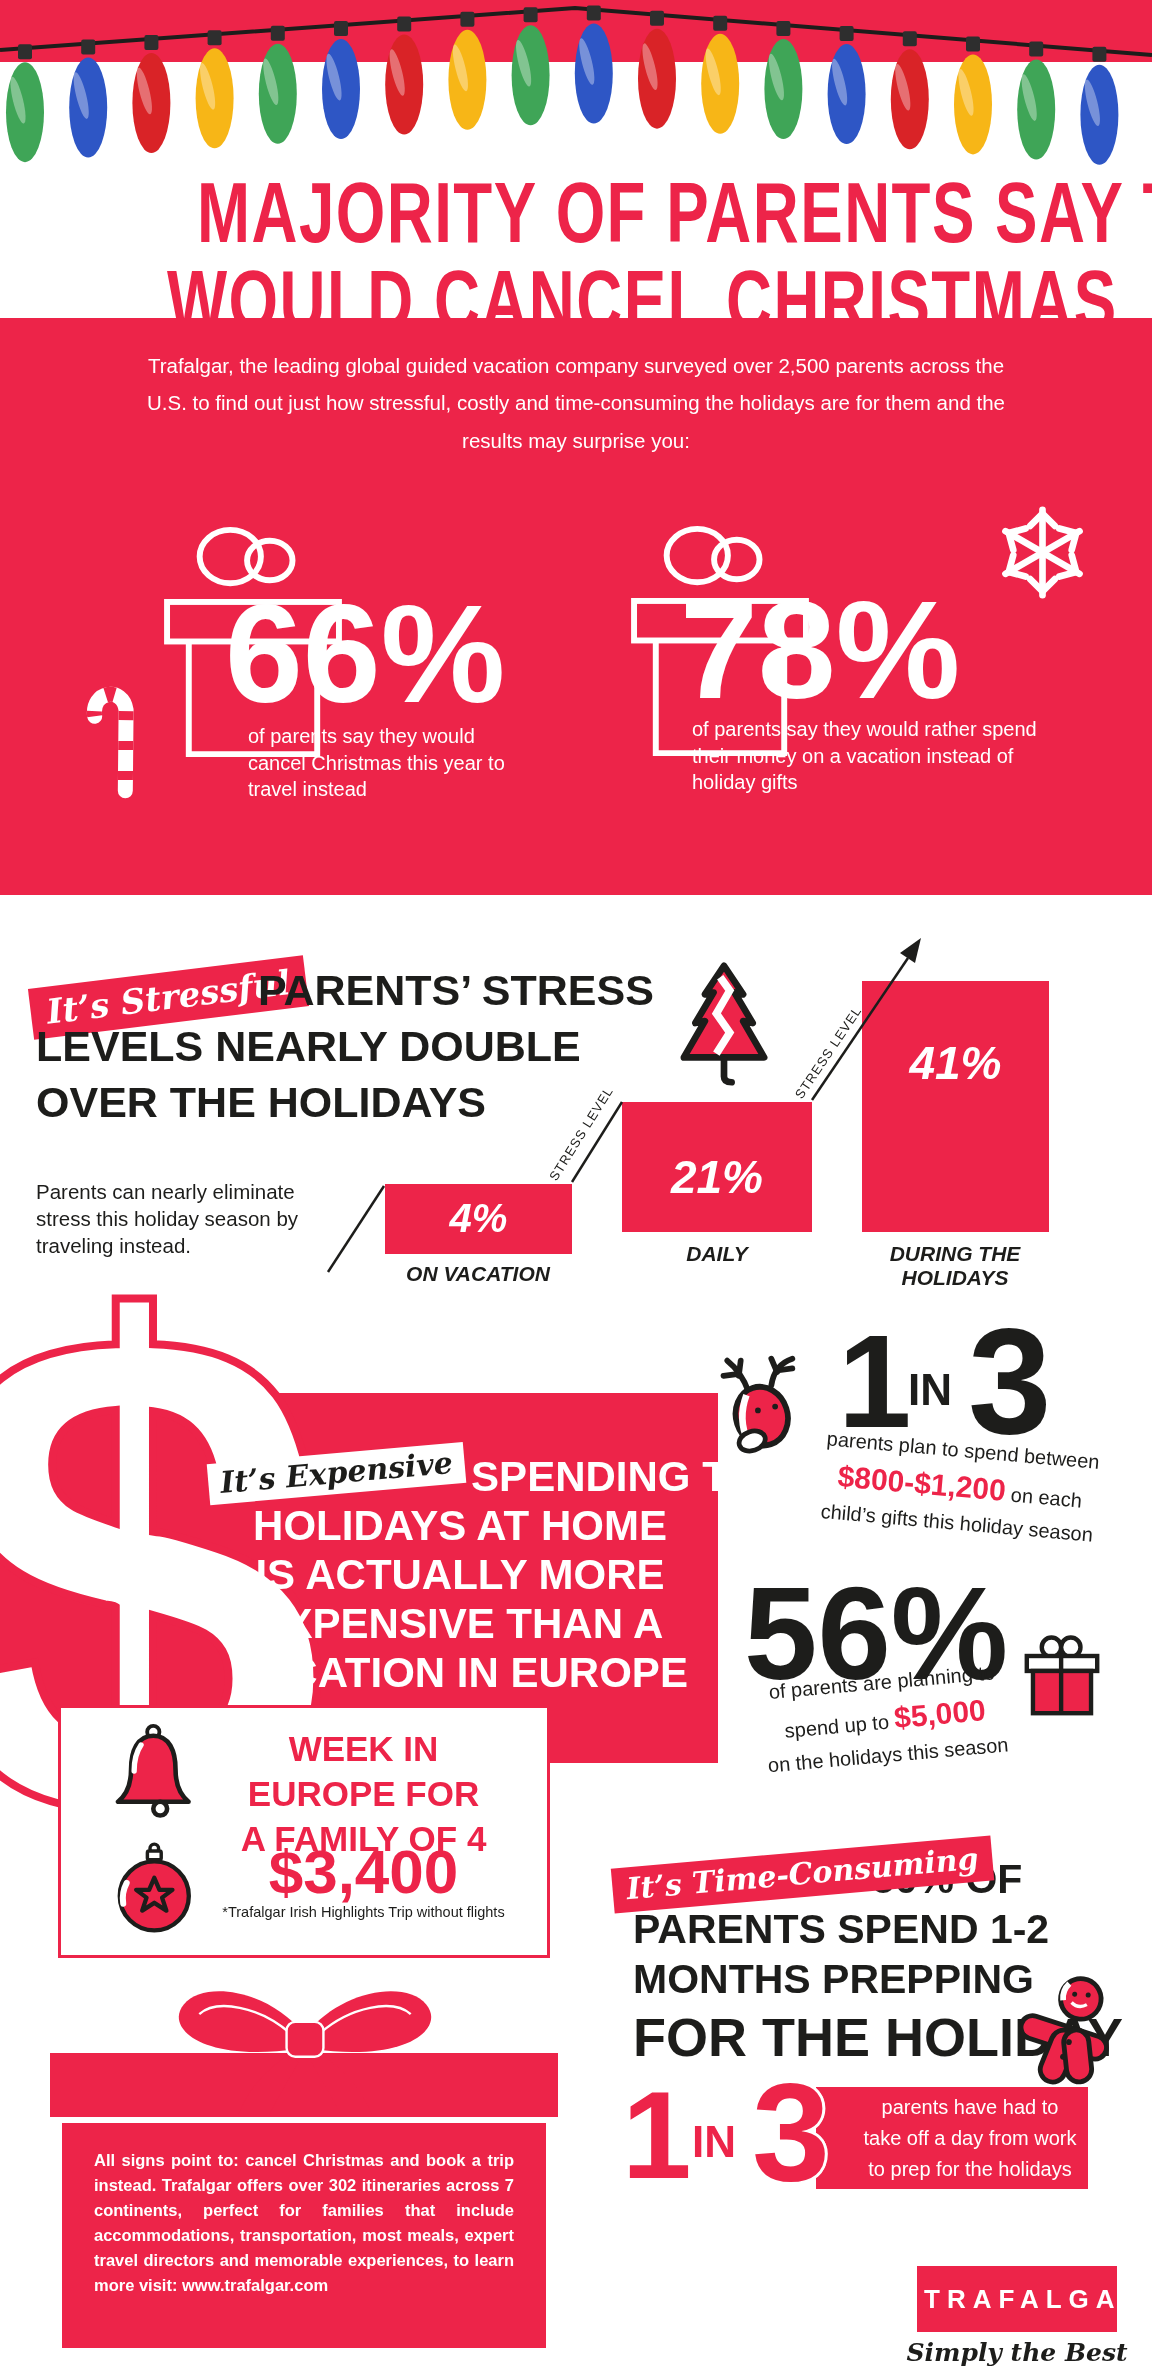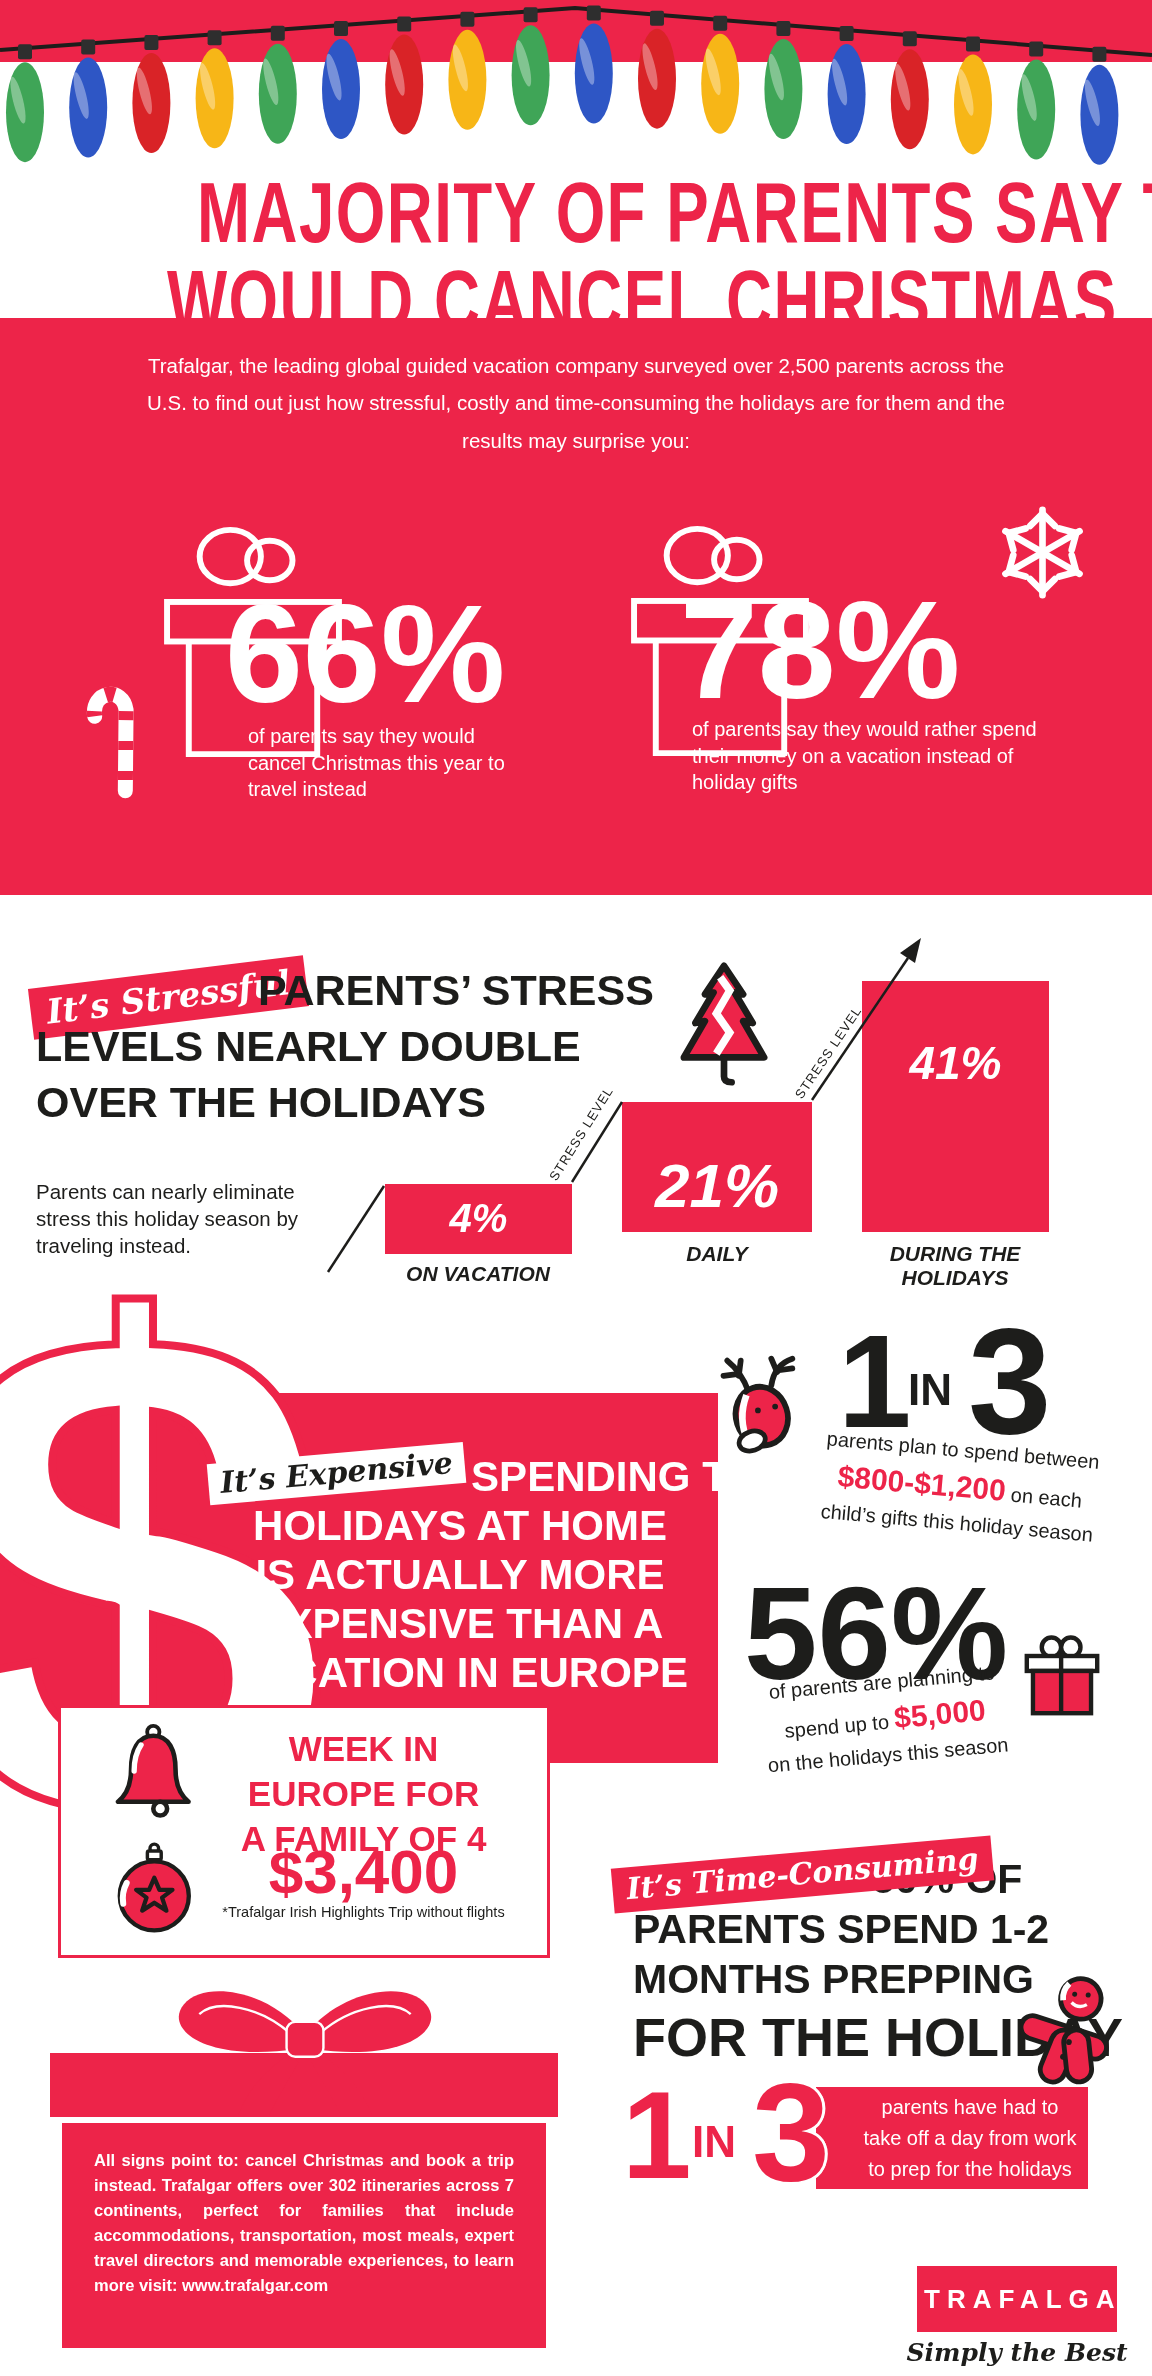--- a/index.html
+++ b/index.html
@@ -140,21 +140,21 @@
   <div class="abs headline" style="left:258px;top:966px;font-size:43px;">PARENTS’ STRESS</div>
   <div class="abs headline" style="left:36px;top:1022px;font-size:43px;">LEVELS NEARLY DOUBLE</div>
   <div class="abs headline" style="left:36px;top:1078px;font-size:43px;">OVER THE HOLIDAYS</div>
   <div class="abs" style="left:36px;top:1178px;width:305px;font-size:20.5px;line-height:1.32;">Parents can nearly eliminate stress this holiday season by traveling instead.</div>
 
   <div class="abs" style="left:320px;top:930px;width:740px;height:390px;">
     <div class="bar" style="left:65px;top:254px;width:187px;height:70px;">
       <div class="bar-val" style="top:12px;font-size:40px;">4%</div>
     </div>
     <div class="bar" style="left:302px;top:172px;width:190px;height:130px;">
-      <div class="bar-val" style="top:48px;font-size:62px;font-style:italic;">21%</div>
+      <div class="bar-val" style="top:48px;font-size:46px;font-style:italic;">21%</div>
     </div>
     <div class="bar" style="left:542px;top:51px;width:187px;height:251px;">
       <div class="bar-val" style="top:55px;font-size:46px;">41%</div>
     </div>
     <div class="cat" style="left:58px;top:332px;width:200px;">ON VACATION</div>
     <div class="cat" style="left:302px;top:312px;width:190px;">DAILY</div>
     <div class="cat" style="left:540px;top:312px;width:190px;">DURING THE HOLIDAYS</div>
     <svg class="abs" style="left:0;top:0;pointer-events:none;" width="740" height="390" viewBox="0 0 740 390">
       <line x1="8" y1="342" x2="64" y2="256" stroke="#1D1D1B" stroke-width="2.5"></line>
       <line x1="252" y1="252" x2="302" y2="172" stroke="#1D1D1B" stroke-width="2.5"></line>

